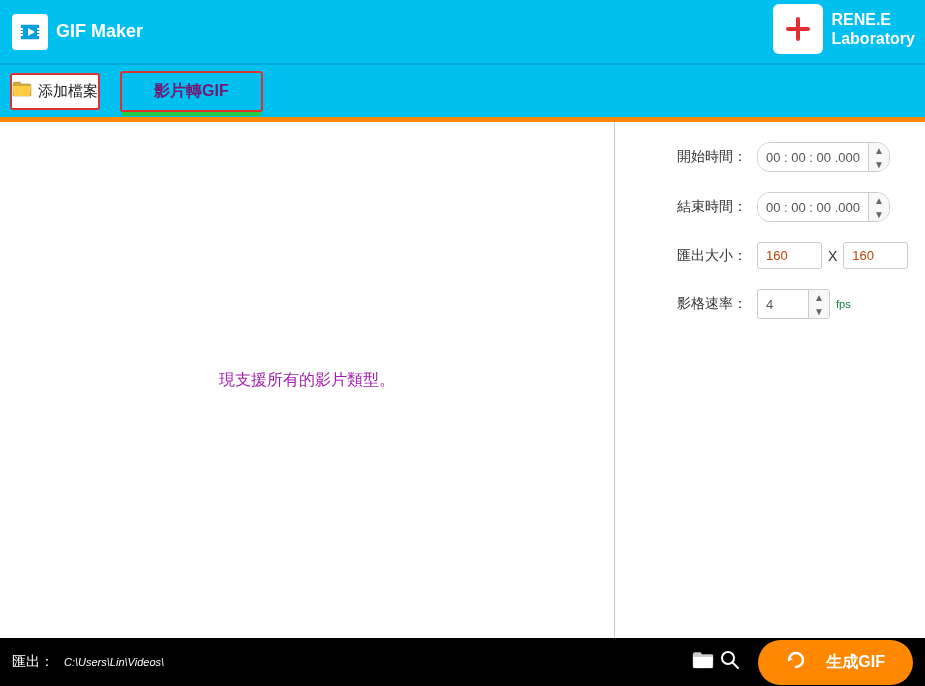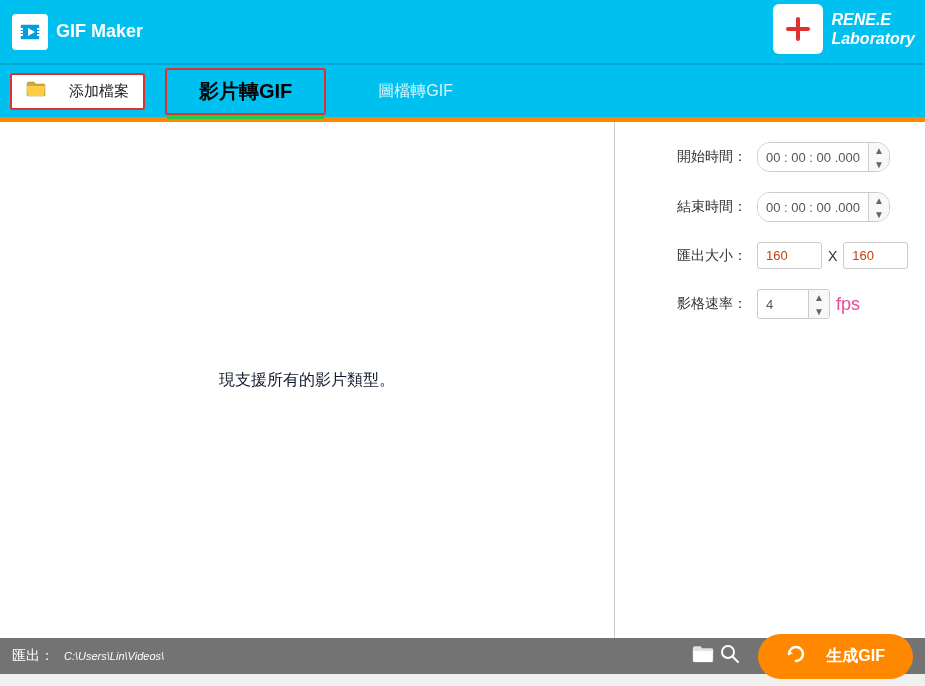--- a/index.html
+++ b/index.html
@@ -28,54 +28,54 @@
       position: absolute; right: 10px; top: 4px;
       display: flex; align-items: center; gap: 8px;
     }
     #titlebar .brand-icon {
       width: 50px; height: 50px;
       background: white; border-radius: 6px;
       display: flex; align-items: center; justify-content: center;
       font-size: 28px; color: #e02020;
     }
     #titlebar .brand-text {
-      color: white; font-size: 16px; font-weight: bold; line-height: 1.2; font-style: italic;
+      color: white; font-size: 16px; font-weight: bold; line-height: 1.2;
     }
 
     
     #toolbar {
       height: 54px;
       background: #00c0f0;
       border-top: 2px solid #00a8d8;
       display: flex;
       align-items: center;
       padding: 0 10px;
       gap: 20px;
     }
     .add-file-btn {
-      display: flex; align-items: center; gap: 23px;
+      display: flex; align-items: center; gap: 6px;
       border: 2px solid #e03030;
       background: white;
-      padding: 6px 14px;
+      padding: 6px 0;
       border-radius: 3px;
       cursor: pointer;
       font-size: 15px;
       color: #222;
     }
     .add-file-btn .folder-icon {
       font-size: 18px; color: #888;
     }
 
     .tab-video {
       position: relative;
       background: #00c0f0;
       border: 2px solid #e03030;
       padding: 8px 32px;
-      font-size: 20px;
-      color: #000000;
+      font-size: 16px;
+      color: #701a75;
       cursor: pointer;
       border-radius: 3px;
       font-weight: bold;
     }
     .tab-video::after {
       content: '';
       position: absolute;
       bottom: -6px;
       left: 0; right: 0;
       height: 4px;
@@ -104,21 +104,21 @@
       background: white;
     }
 
     
     #left-panel {
       flex: 1;
       border-right: 1px solid #ccc;
       display: flex;
       align-items: center;
       justify-content: center;
-      color: #0f172a;
+      color: #a21caf;
       font-size: 16px;
       text-align: right;
     }
 
     
     #right-panel {
       width: 310px;
       padding: 20px 20px;
       display: flex;
       flex-direction: column;
@@ -180,26 +180,26 @@
     }
     .fps-input-wrap {
       display: flex; align-items: center;
       border: 1px solid #ccc; border-radius: 3px;
       overflow: hidden; background: white;
     }
     .fps-input-wrap input {
       border: none; outline: none;
       padding: 5px 8px; font-size: 13px; width: 50px; color: #555;
     }
-    .fps-label { font-size: 18px; color: #ec4899; }
+    .fps-label { font-size: 11px; color: #15803d; }
 
     
     #bottom-bar {
-      height: 36px;
-      background: #737373;
+      height: 48px;
+      background: #000000;
       display: flex;
       align-items: center;
       padding: 0 12px;
       gap: 10px;
     }
     .export-label {
       color: white; font-size: 14px; flex-shrink: 0;
     }
     .export-path {
       color: white; font-size: 11px; flex: 1; font-style: italic;
@@ -265,23 +265,20 @@
         <path d="M1 5 L19 5 L18 14 Q18 15 17 15 L3 15 Q2 15 1.5 14 Z" fill="#ffcc44"></path>
       </svg>
     </span>
     <span>添加檔案</span>
   </button>
 
   <button class="tab-video">
     <span>影片轉GIF</span>
   </button>
 
-  <button class="tab-image">
-    <span>圖檔轉GIF</span>
-  </button>
 </div>
 
 <div id="orange-bar"></div>
 
 <div id="main">
 
   <div id="left-panel">
     <span>現支援所有的影片類型。</span>
   </div>
 

